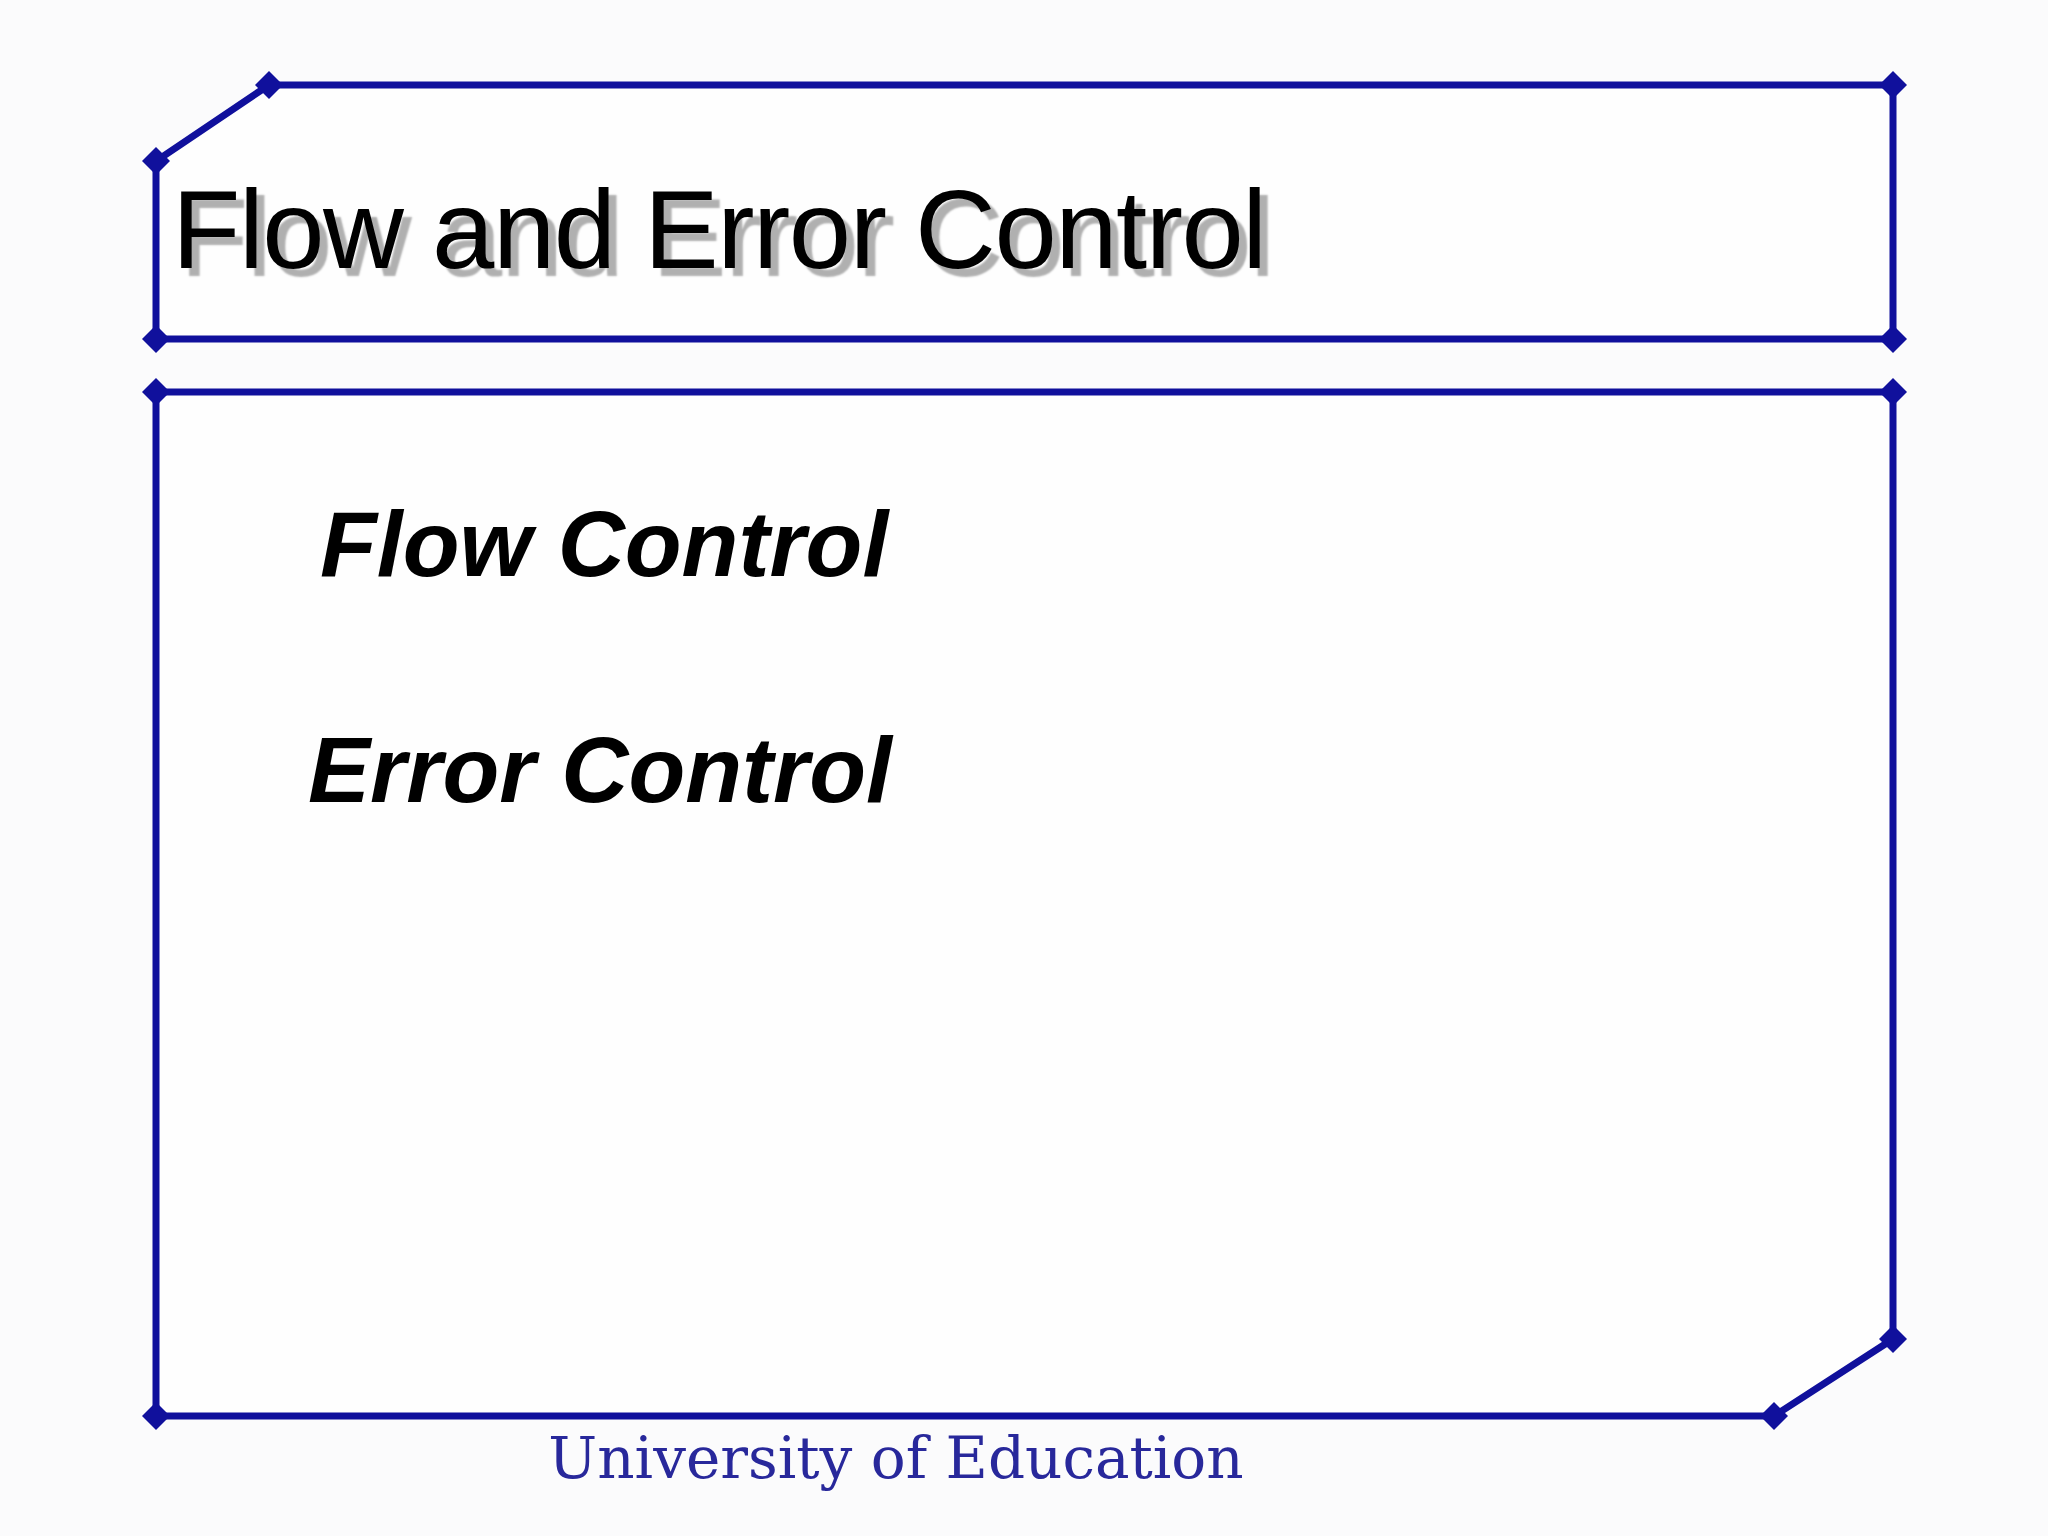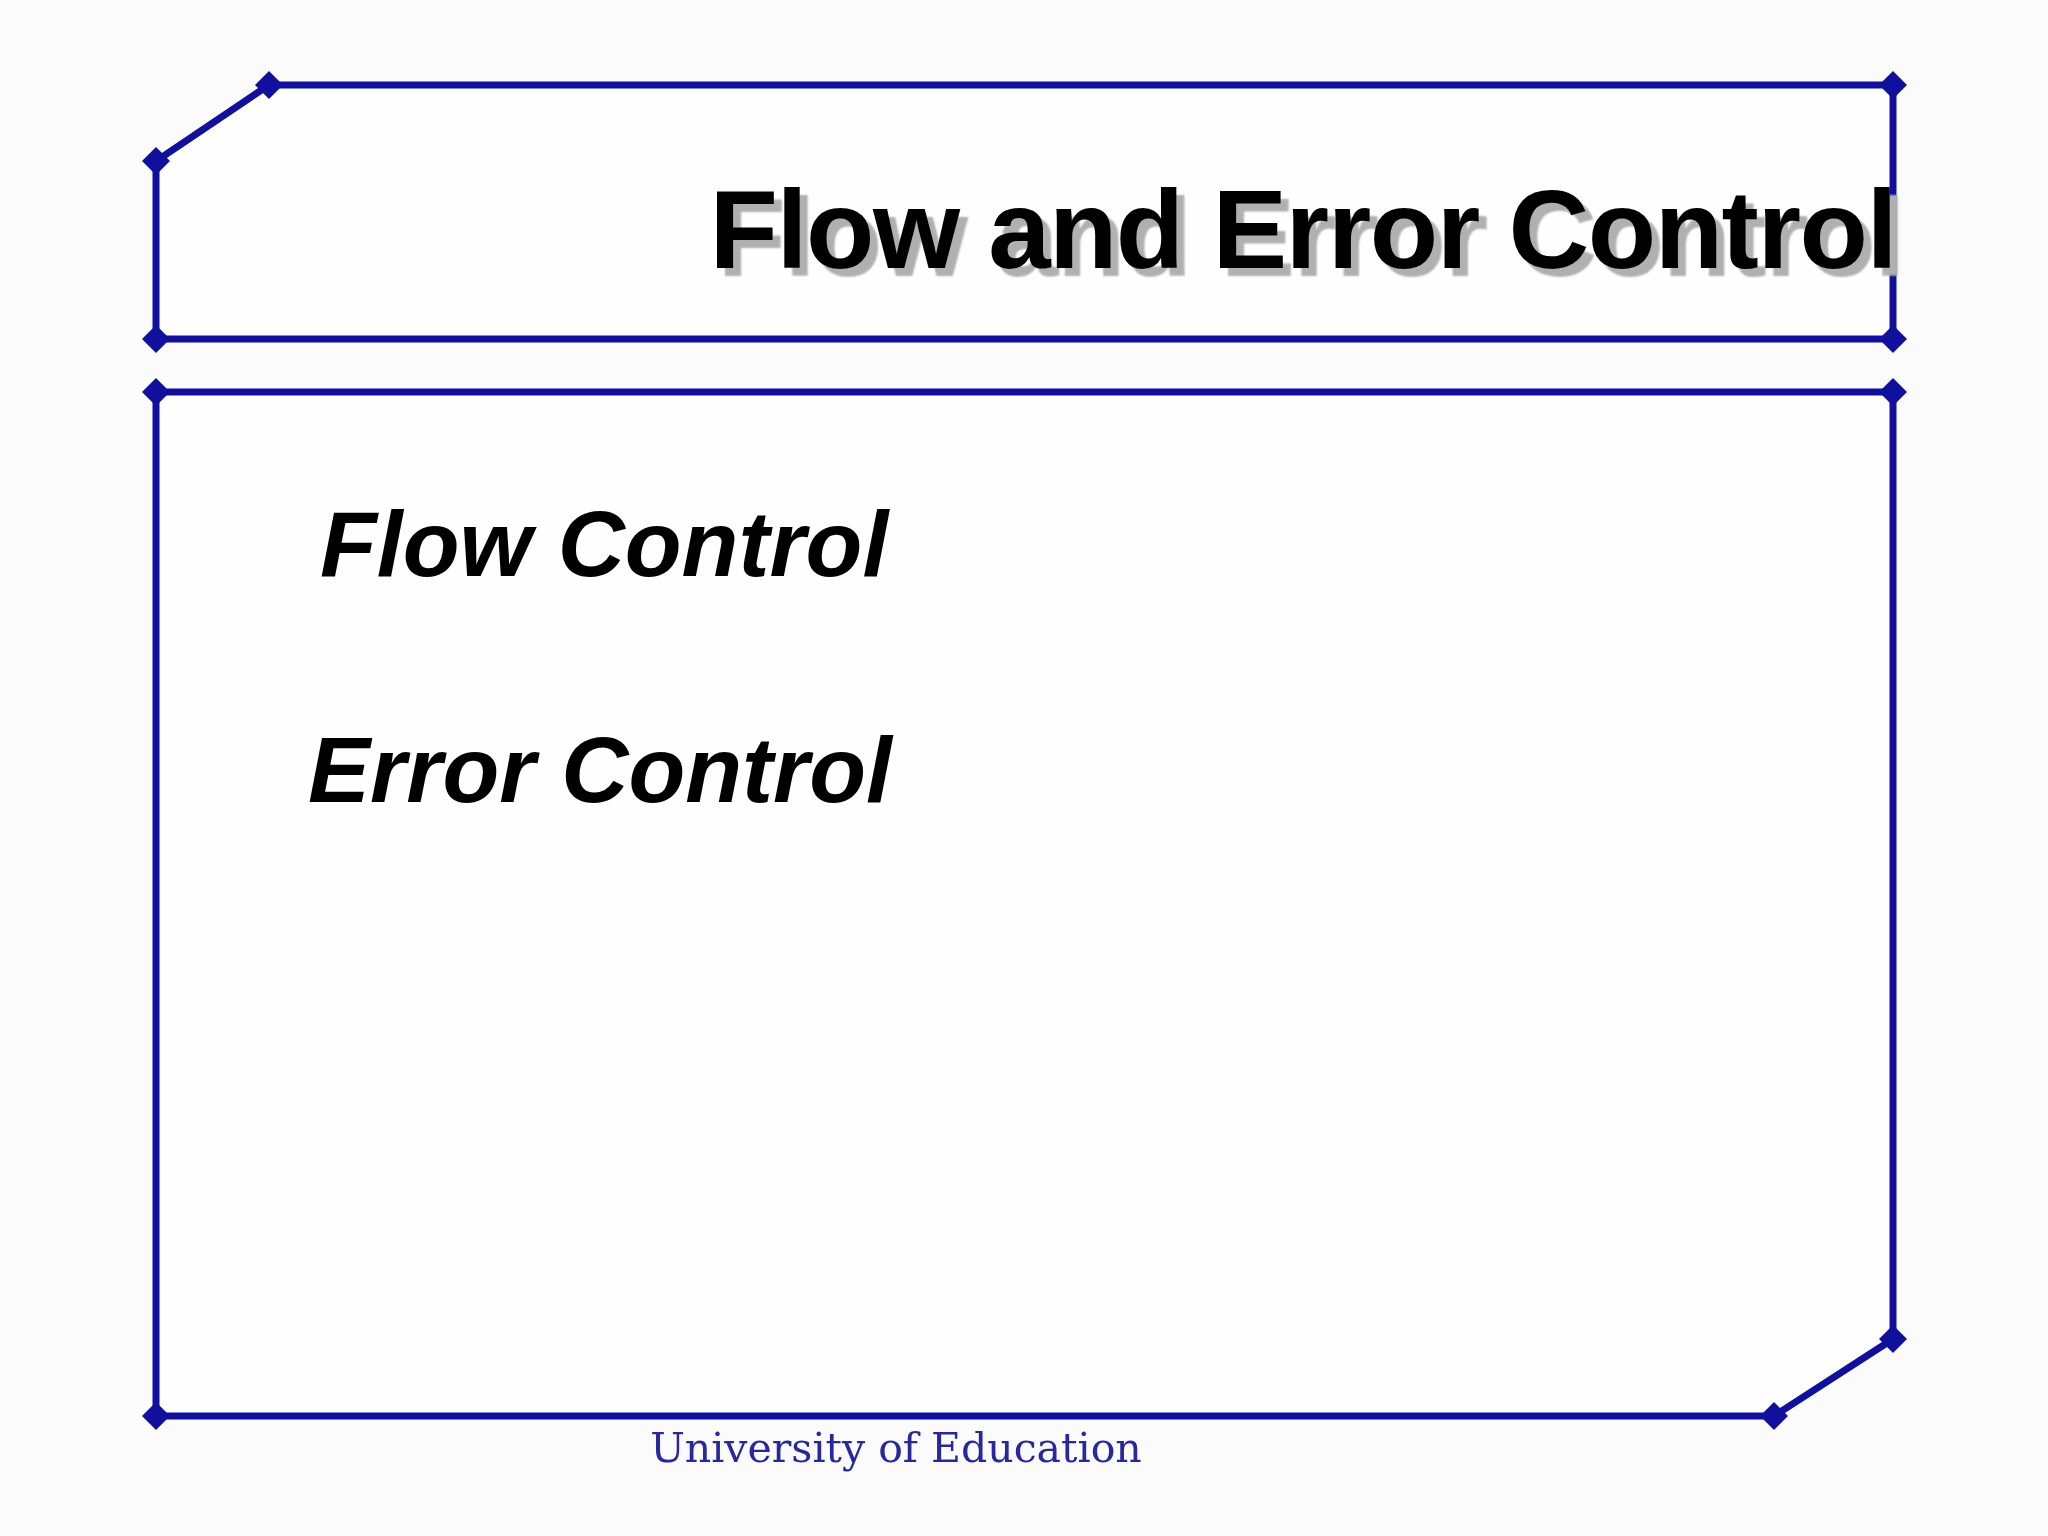--- a/index.html
+++ b/index.html
@@ -27,27 +27,27 @@
     width: 2048px; height: 1536px;
   }
   .box-outline {
     fill: var(--box-bg);
     stroke: var(--border-color);
     stroke-width: 7;
   }
   .corner-diamond { fill: var(--border-color); stroke: none; }
   .slide-title {
     position: absolute;
-    left: 159px;
+    left: 172px;
     top: 166px;
     width: 1737px;
-    text-align: right;
+    text-align: left;
     font-size: 112px;
     line-height: 1.15;
-    font-weight: bold;
+    font-weight: normal;
     letter-spacing: -1.5px;
     color: var(--title-color);
     text-shadow: 8px 8px 2px var(--title-shadow);
     white-space: nowrap;
   }
   .body-line {
     position: absolute;
     font-size: 93px;
     line-height: 1;
     font-weight: bold;
@@ -57,21 +57,21 @@
   }
   .body-line.line-0 { left: 320px; top: 498px; }
   .body-line.line-1 { left: 308px; top: 724px; text-align: center; }
   .footer-text {
     position: absolute;
     left: 156px;
     top: 1424px;
     width: 1480px;
     text-align: center;
     font-family: "DejaVu Serif", "Liberation Serif", serif;
-    font-size: 41px;
+    font-size: 58px;
     line-height: 1.2;
     color: var(--footer-color);
     white-space: nowrap;
   }
 </style>
 </head>
 <body>
 
 <div class="slide">
 

